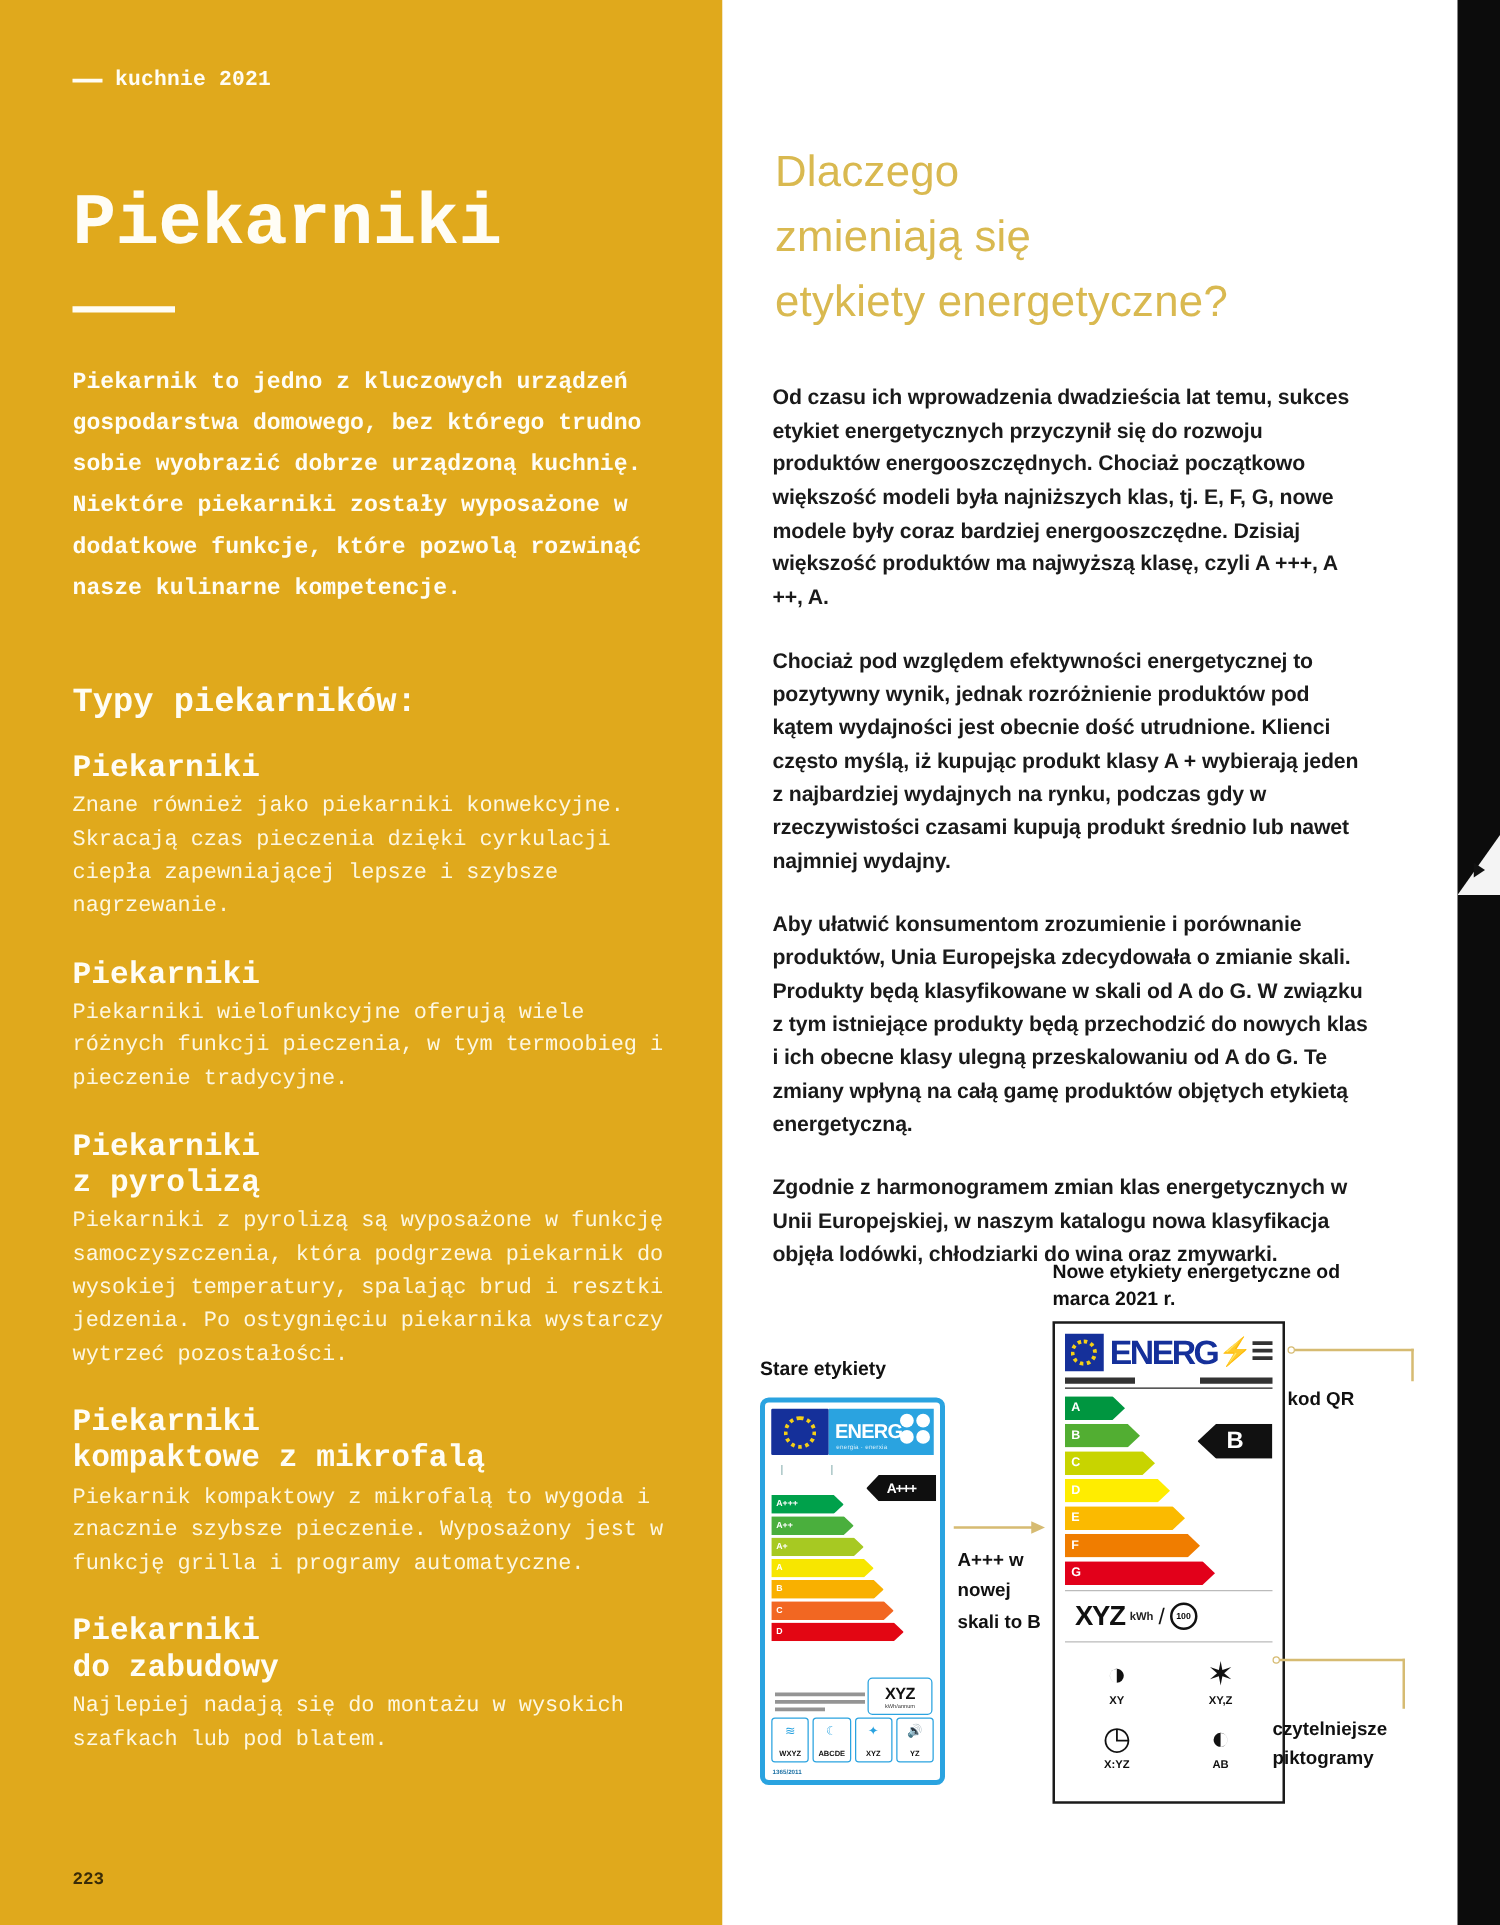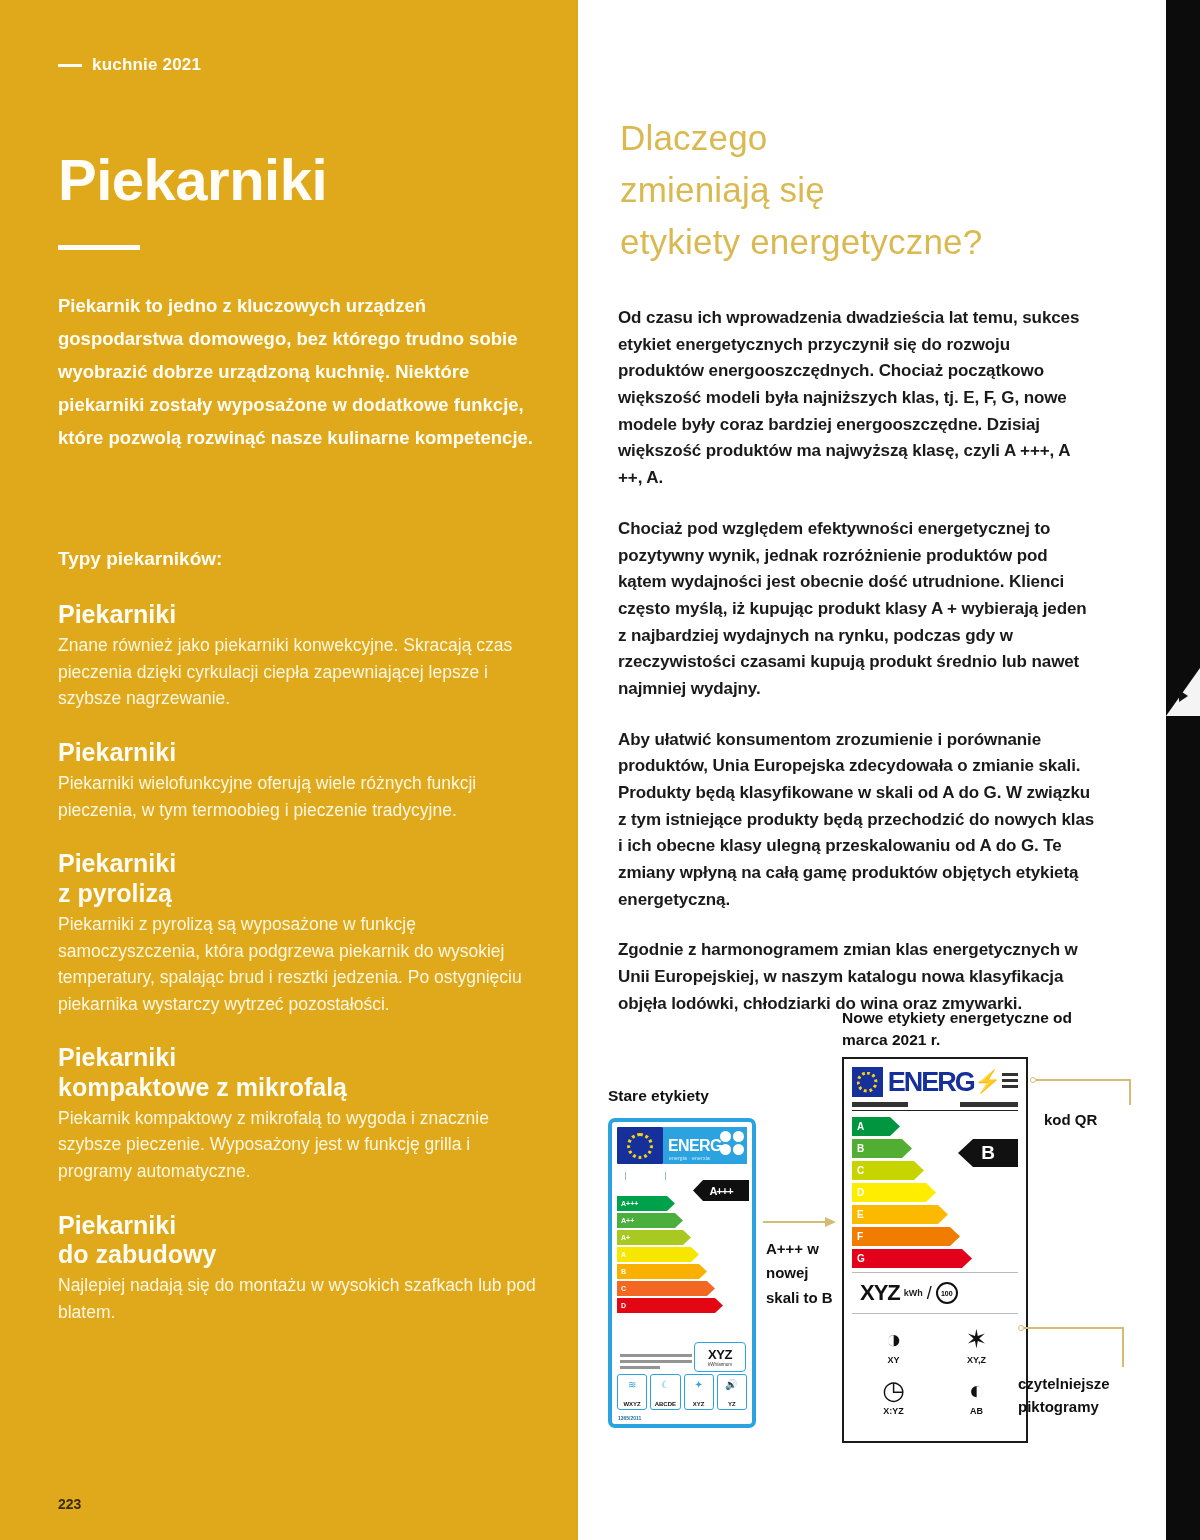--- a/index.html
+++ b/index.html
@@ -10,20 +10,21 @@
     overflow: hidden;
   }
   .page { position: relative; width: 1200px; height: 1540px; background: #fff; }
 
   
   .left-panel {
     position: absolute; left: 0; top: 0;
     width: 578px; height: 1540px;
     background: #e0a91c;
     box-shadow: 6px 0 14px -6px rgba(0,0,0,0.18);
+    font-family: Liberation Mono, monospace;
   }
   .kicker {
     position: absolute; left: 58px; top: 55px;
     display: flex; align-items: center; gap: 10px;
     color: #fffdf5; font-size: 17px; font-weight: bold; letter-spacing: .2px;
   }
   .kicker .dash {
     display: block; width: 24px; height: 3px; background: #fffdf5;
   }
   .page-title {
@@ -34,21 +35,21 @@
   .title-rule {
     position: absolute; left: 58px; top: 245px;
     width: 82px; height: 5px; background: #fffdf5;
   }
   .intro {
     position: absolute; left: 58px; top: 290px; width: 475px;
     color: #fffdf5; font-size: 18.5px; font-weight: bold; line-height: 1.78;
   }
   .types-title {
     position: absolute; left: 58px; top: 548px;
-    color: #fffdf5; font-size: 19px; font-weight: bold;
+    color: #fffdf5; font-size: 27px; font-weight: bold;
   }
   .types { position: absolute; left: 58px; top: 600px; width: 480px; }
   .type-block { margin-bottom: 26px; }
   .type-block:last-child { margin-bottom: 0; }
   .type-head {
     color: #fffdf5; font-size: 25px; font-weight: bold; line-height: 1.17;
     margin-bottom: 3px;
   }
   .type-body {
     color: #fffbea; font-size: 17.5px; font-weight: normal; line-height: 1.52;
@@ -207,21 +208,21 @@
   .nl-pic .lbl { font-size: 9px; font-weight:bold; color:#111; margin-top:3px; }
 
   
   .callout-qr {
     position:absolute; left: 452px; top: 74px; width: 150px; height: 60px;
   }
   .callout-qr .dot { position:absolute; left:0; top:8px; width:6px;height:6px;border-radius:50%;
     border:1.5px solid #d6bb72; background:#fff;}
   .callout-qr .h { position:absolute; left:6px; top:10px; width:95px; height:1.6px; background:#d6bb72;}
   .callout-qr .v { position:absolute; left:99px; top:10px; width:1.6px; height:26px; background:#d6bb72;}
-  .callout-qr .t { position:absolute; left:0px; top:42px; font-size:15px; font-weight:bold; color:#111;margin-left:14px;}
+  .callout-qr .t { position:absolute; left:0px; top:42px; font-size:15px; font-weight:bold; color:#111;}
 
   .callout-pic {
     position:absolute; left: 440px; top: 322px; width: 175px; height: 110px;
   }
   .callout-pic .dot { position:absolute; left:0; top:8px; width:6px;height:6px;border-radius:50%;
     border:1.5px solid #d6bb72; background:#fff;}
   .callout-pic .h { position:absolute; left:6px; top:10px; width:100px; height:1.6px; background:#d6bb72;}
   .callout-pic .v { position:absolute; left:104px; top:10px; width:1.6px; height:40px; background:#d6bb72;}
   .callout-pic .t { position:absolute; left:0px; top:56px; width:160px; font-size:15px; font-weight:bold; color:#111; line-height:1.5;}
 

